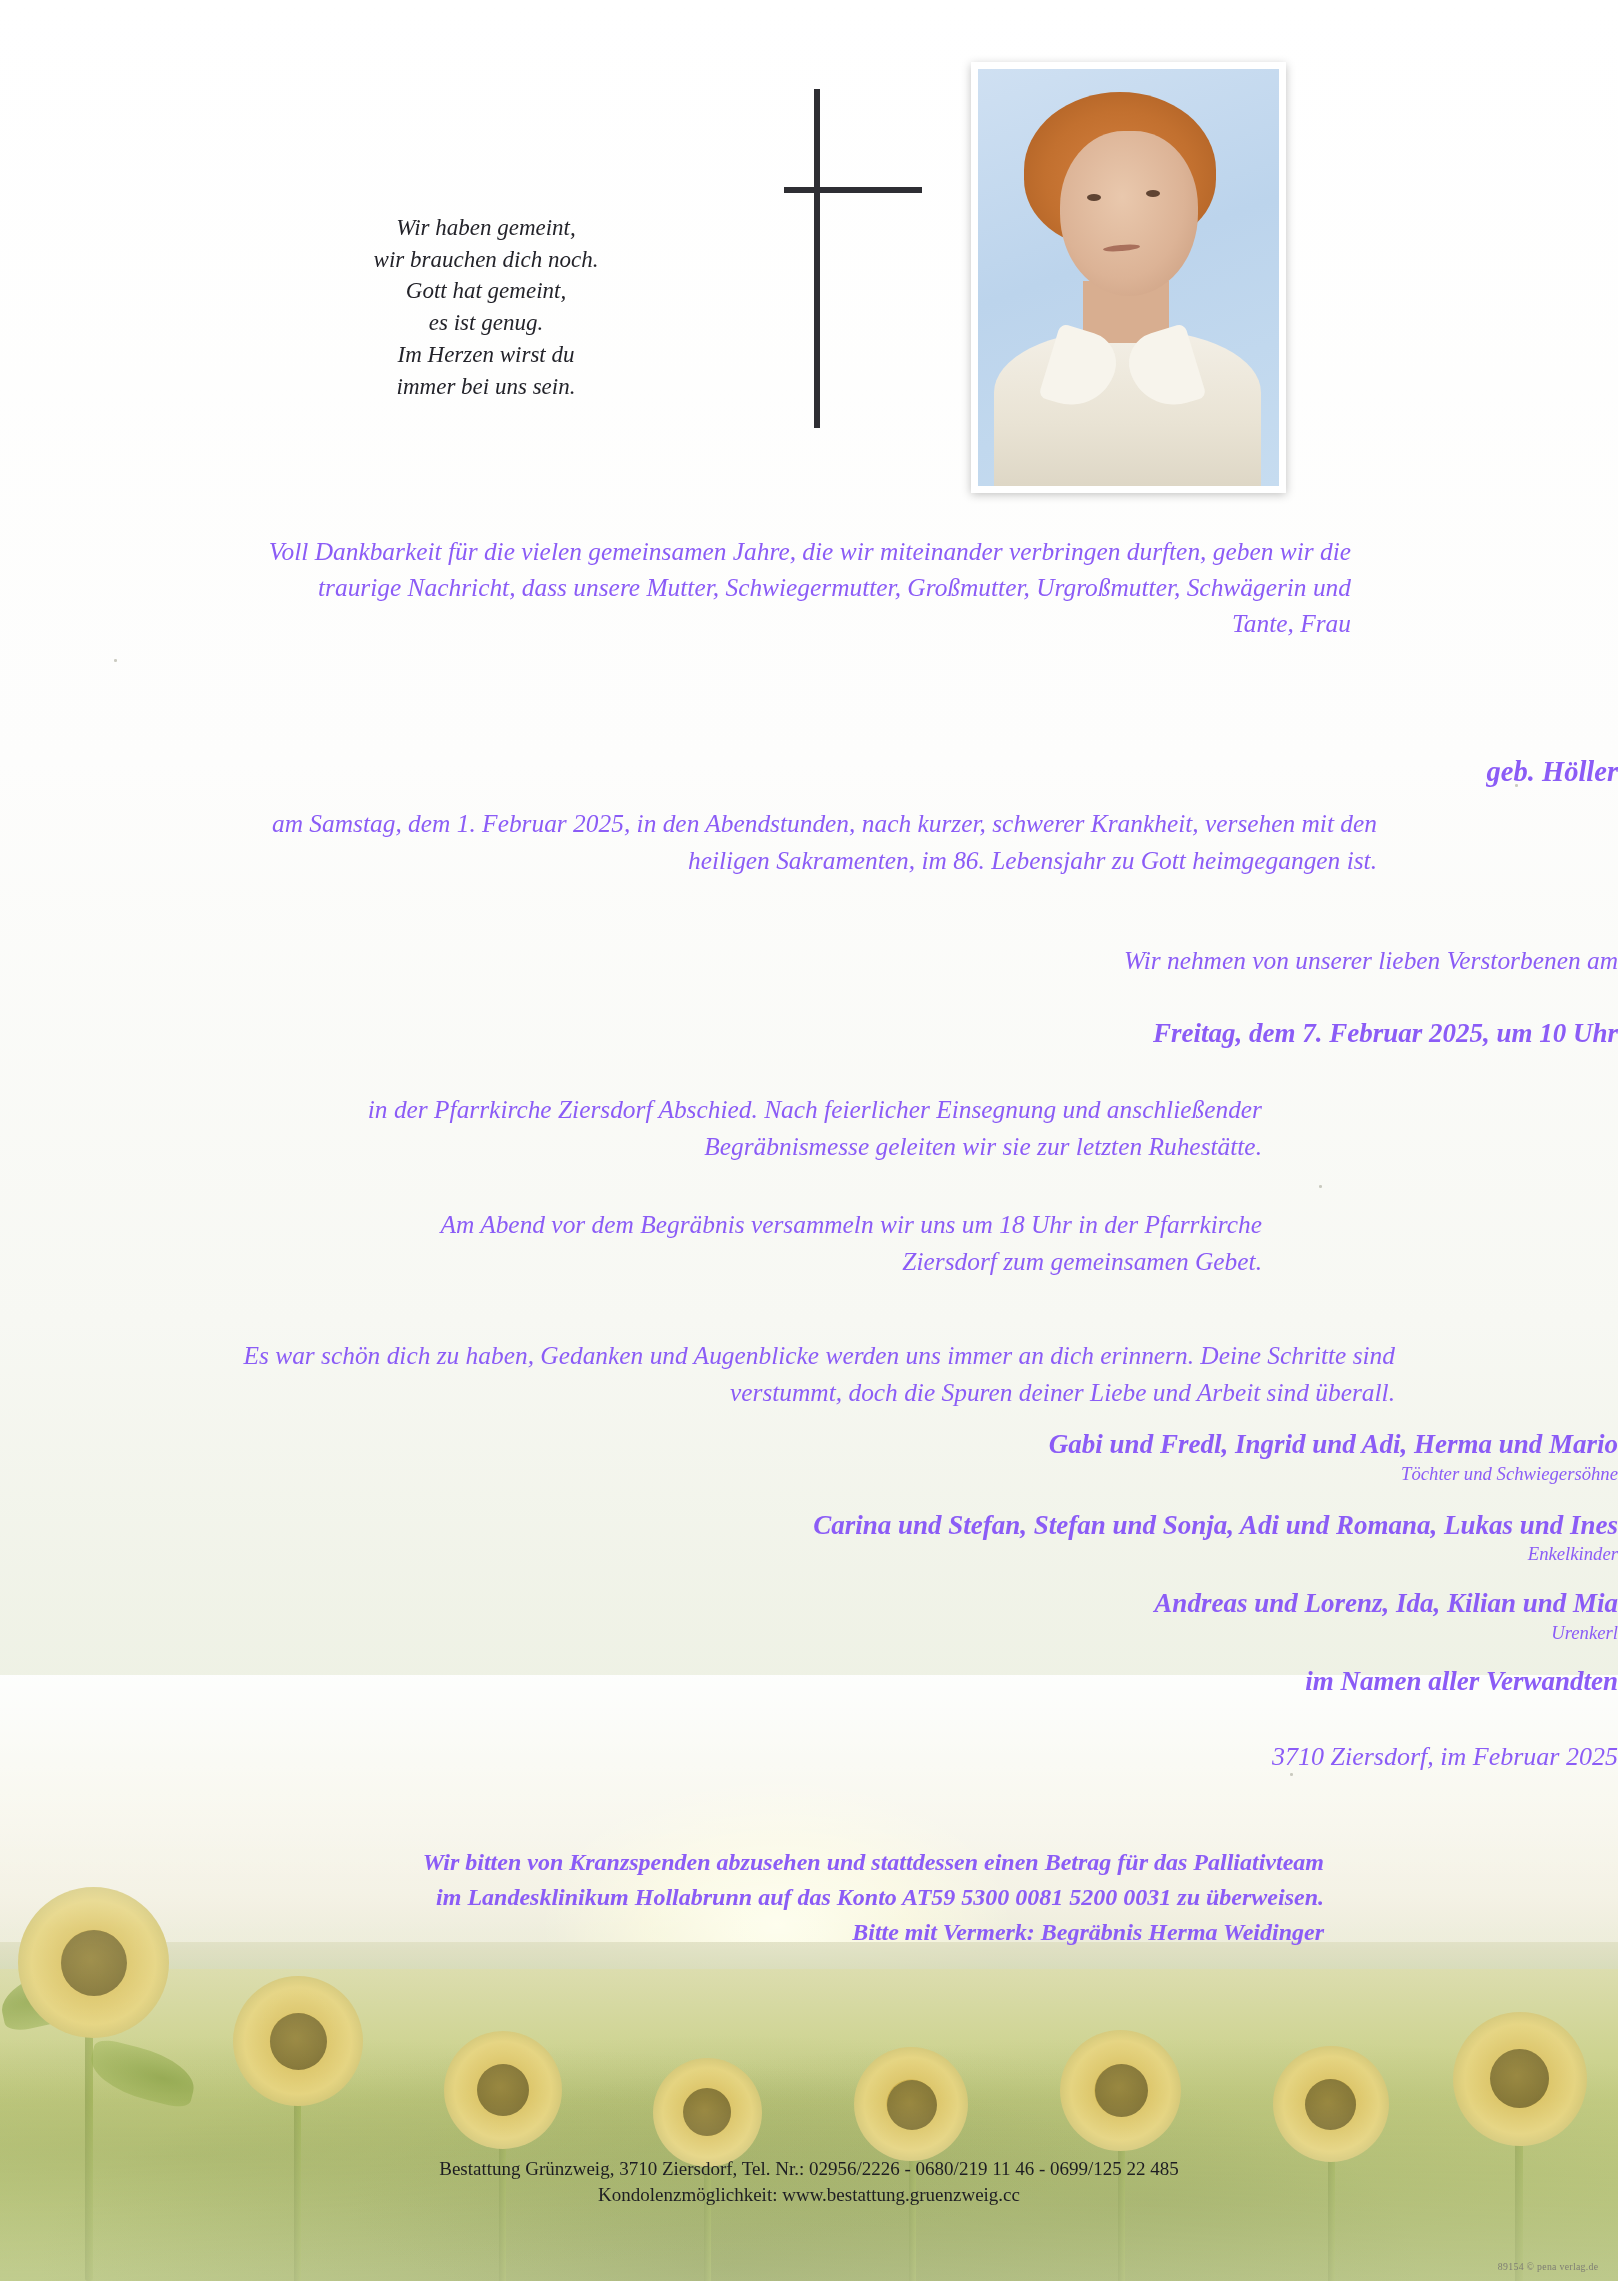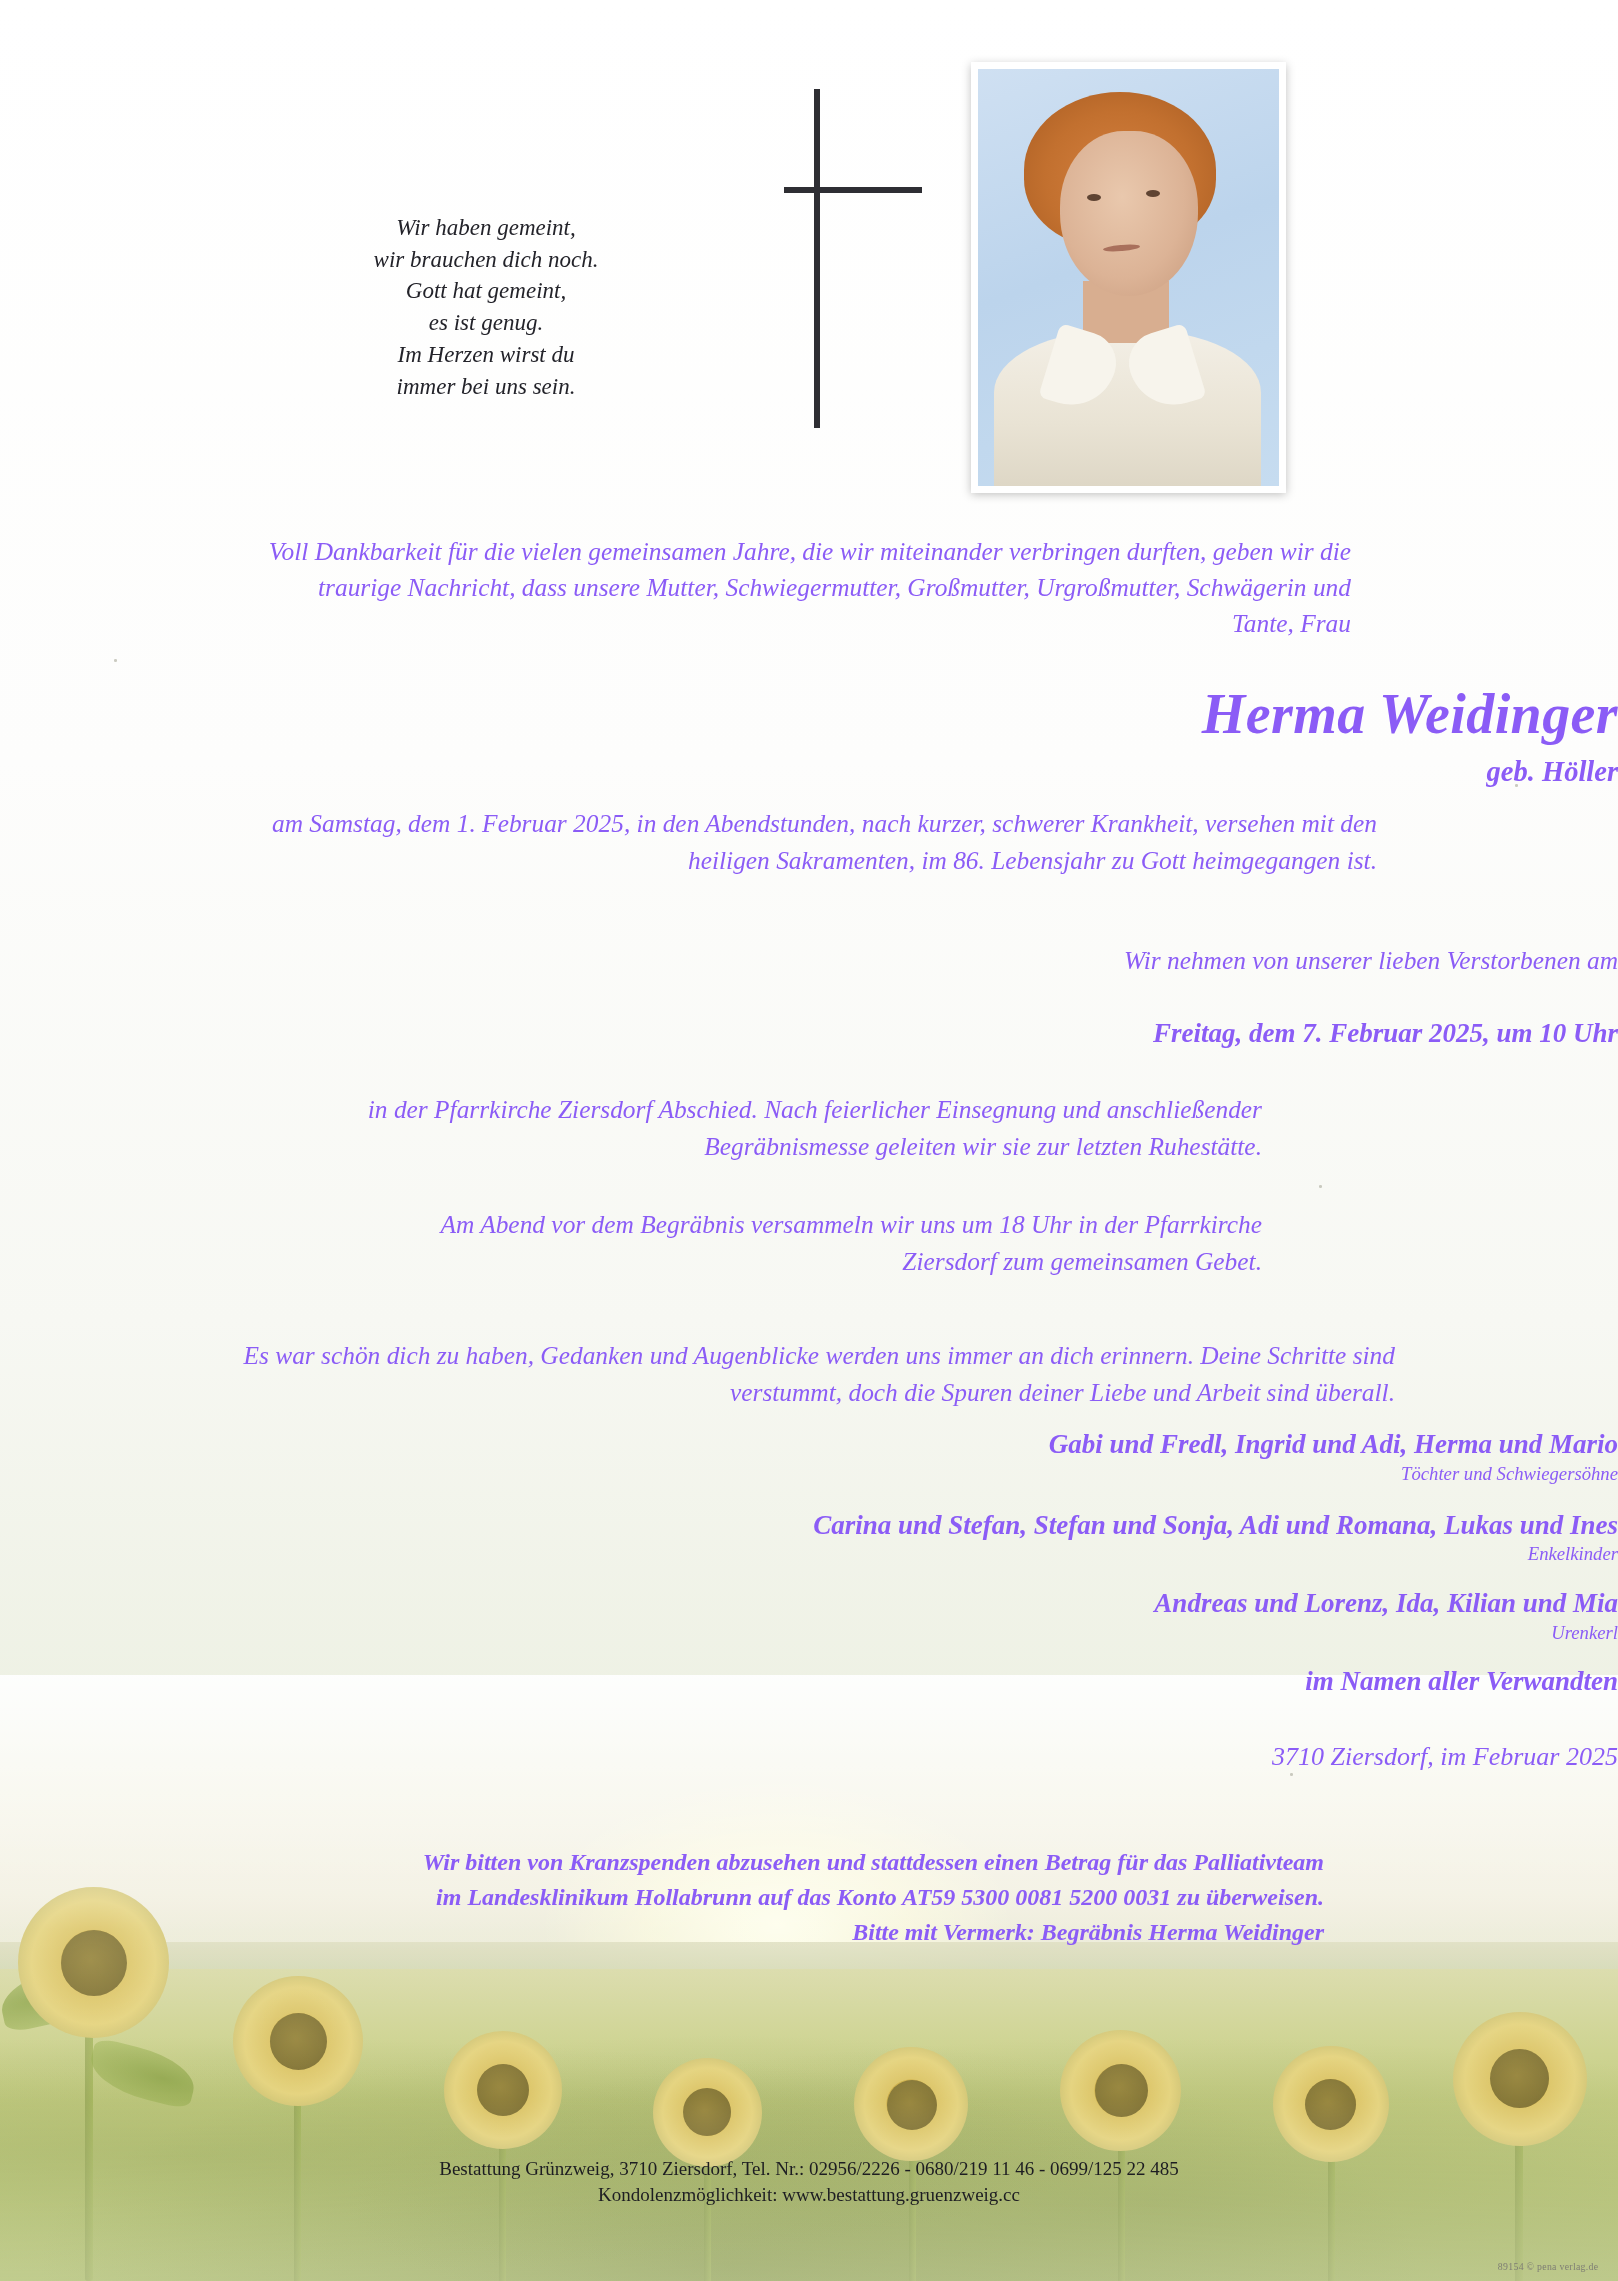--- a/index.html
+++ b/index.html
@@ -390,21 +390,20 @@
       <div>Wir haben gemeint,</div>
       <div>wir brauchen dich noch.</div>
       <div>Gott hat gemeint,</div>
       <div>es ist genug.</div>
       <div>Im Herzen wirst du</div>
       <div>immer bei uns sein.</div>
     </div>
 
     <div class="block intro">Voll Dankbarkeit für die vielen gemeinsamen Jahre, die wir miteinander verbringen durften, geben wir die traurige Nachricht, dass unsere Mutter, Schwiegermutter, Großmutter, Urgroßmutter, Schwägerin und Tante, Frau</div>
 
-    <div class="block name">Herma Weidinger</div>
     <div class="block maiden">geb. Höller</div>
 
     <div class="block death-info">am Samstag, dem 1. Februar 2025, in den Abendstunden, nach kurzer, schwerer Krankheit, versehen mit den heiligen Sakramenten, im 86. Lebensjahr zu Gott heimgegangen ist.</div>
 
     <div class="block farewell-lead">Wir nehmen von unserer lieben Verstorbenen am</div>
     <div class="block funeral-date">Freitag, dem 7. Februar 2025, um 10 Uhr</div>
     <div class="block church-info">in der Pfarrkirche Ziersdorf Abschied. Nach feierlicher Einsegnung und anschließender Begräbnismesse geleiten wir sie zur letzten Ruhestätte.</div>
     <div class="block rosary">Am Abend vor dem Begräbnis versammeln wir uns um 18 Uhr in der Pfarrkirche Ziersdorf zum gemeinsamen Gebet.</div>
 
     <div class="block memory">Es war schön dich zu haben, Gedanken und Augenblicke werden uns immer an dich erinnern. Deine Schritte sind verstummt, doch die Spuren deiner Liebe und Arbeit sind überall.</div>

